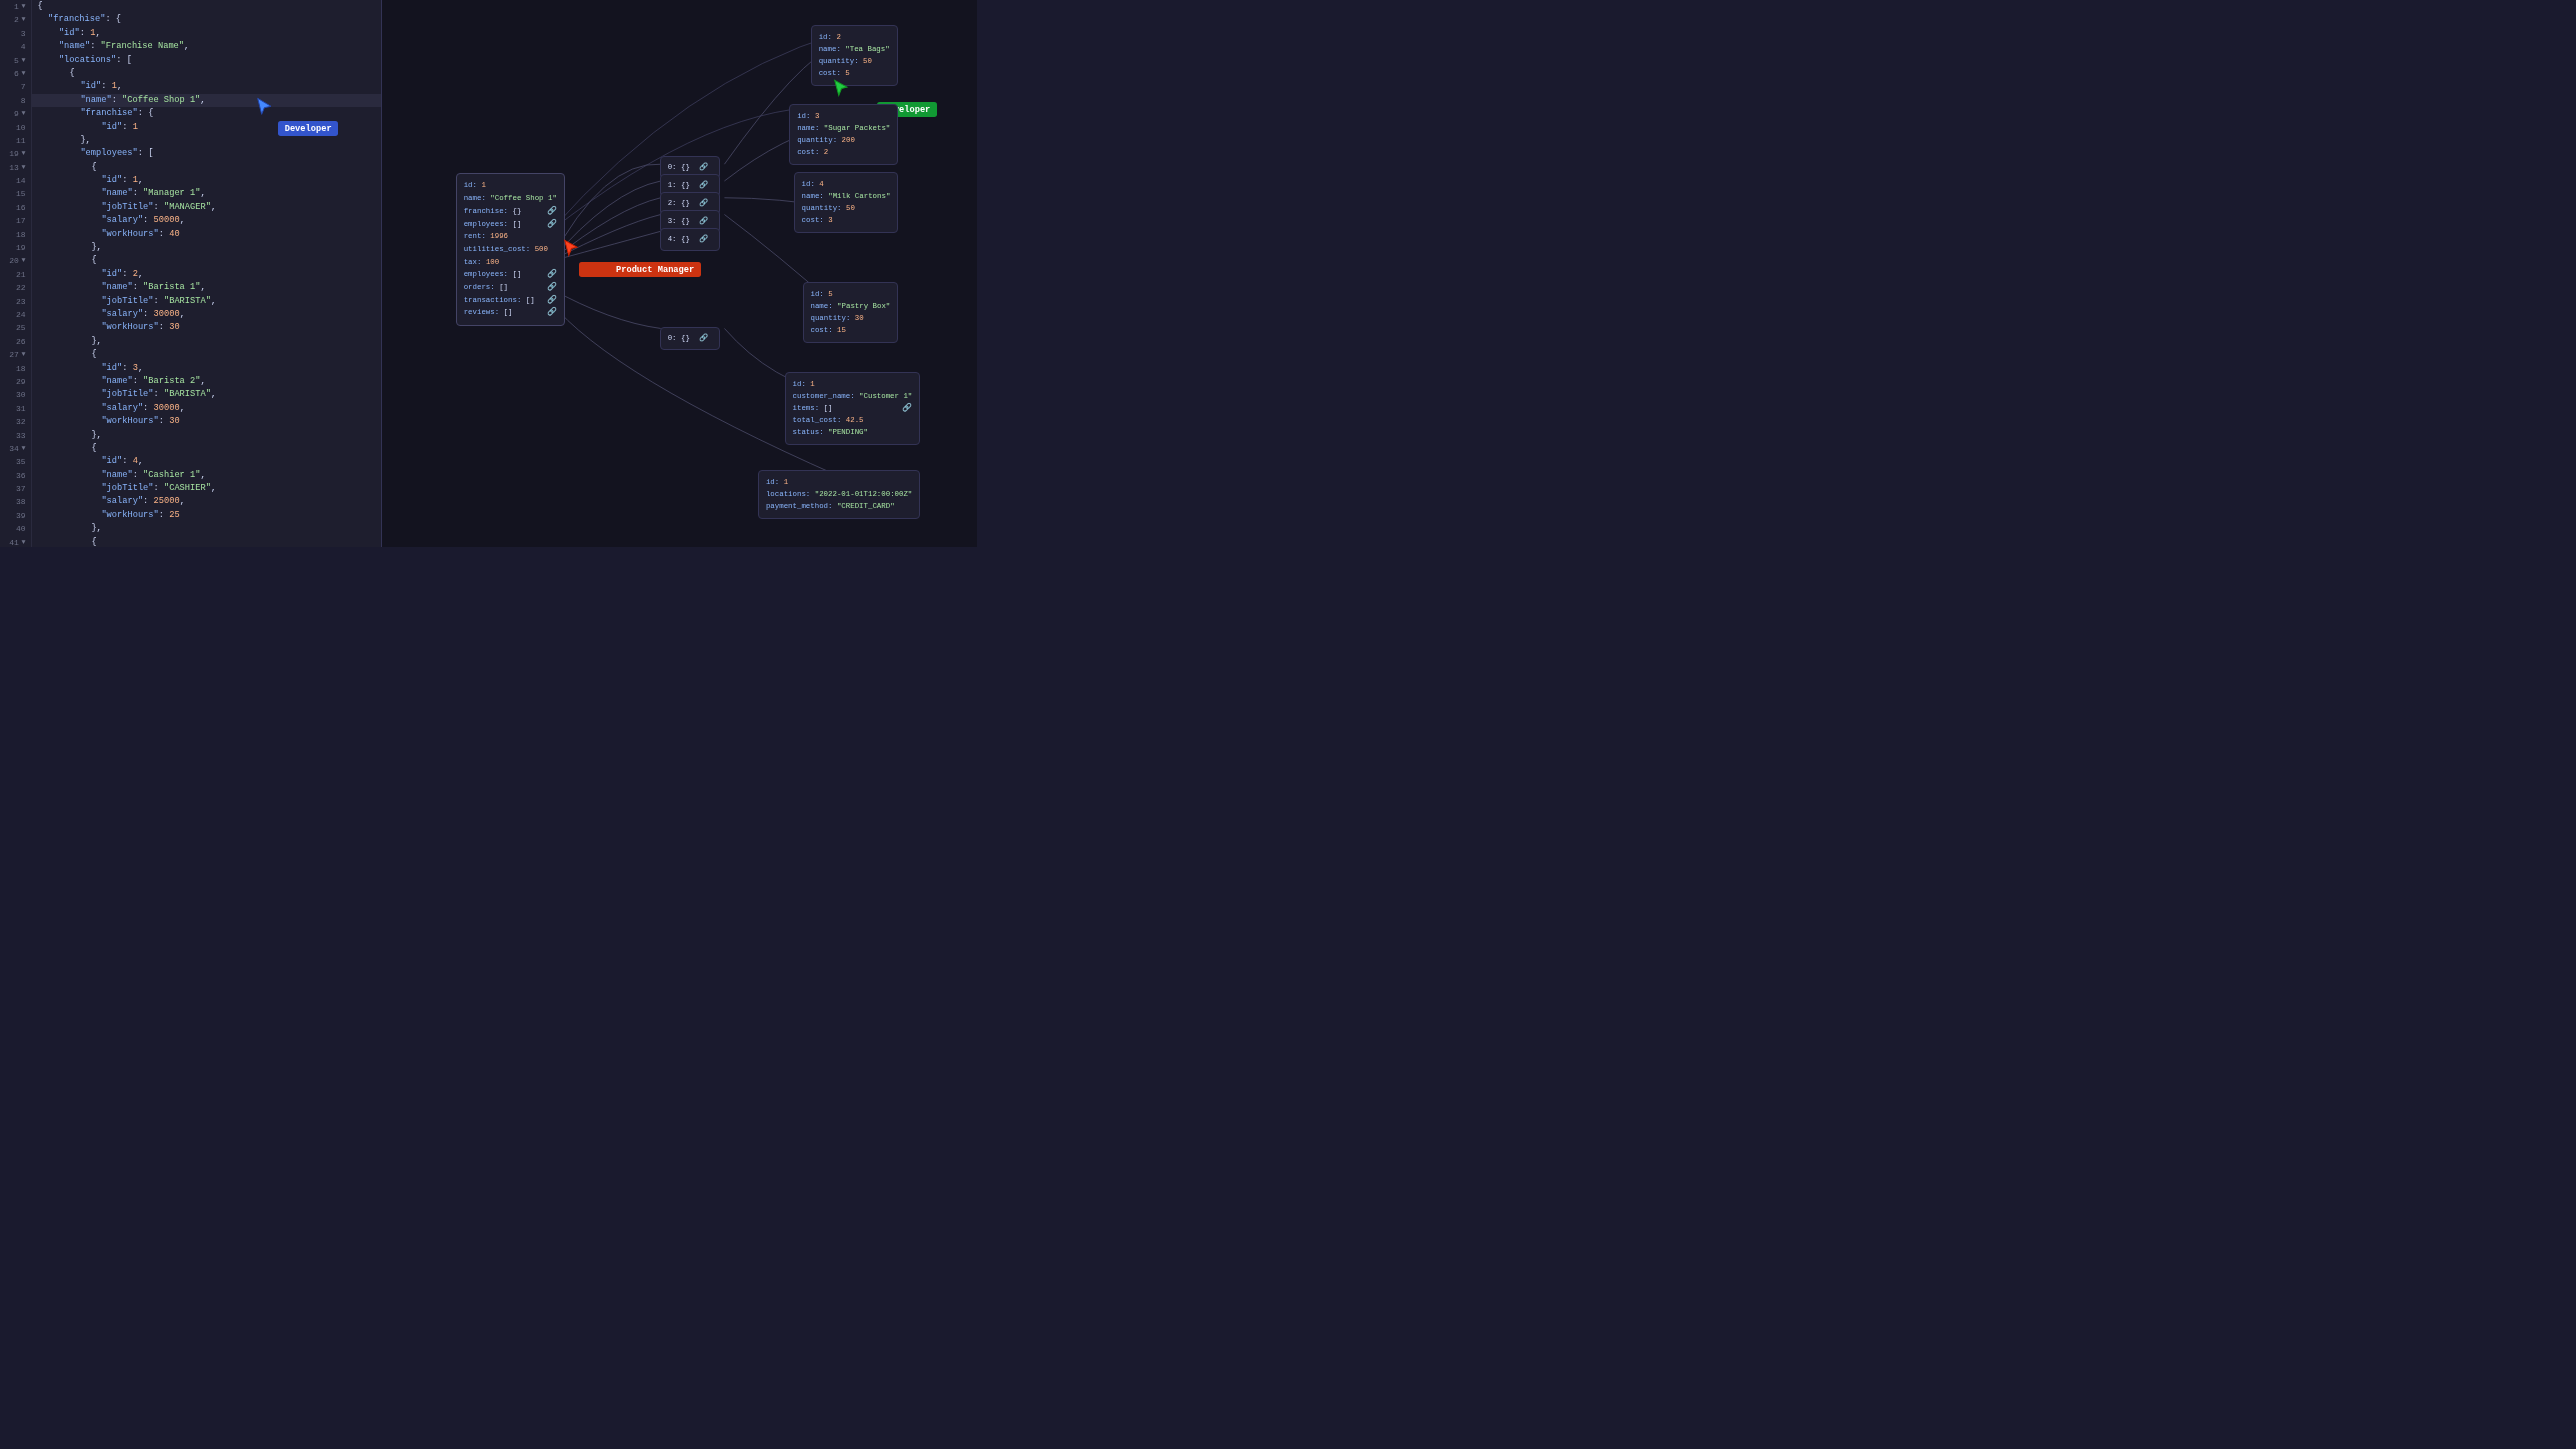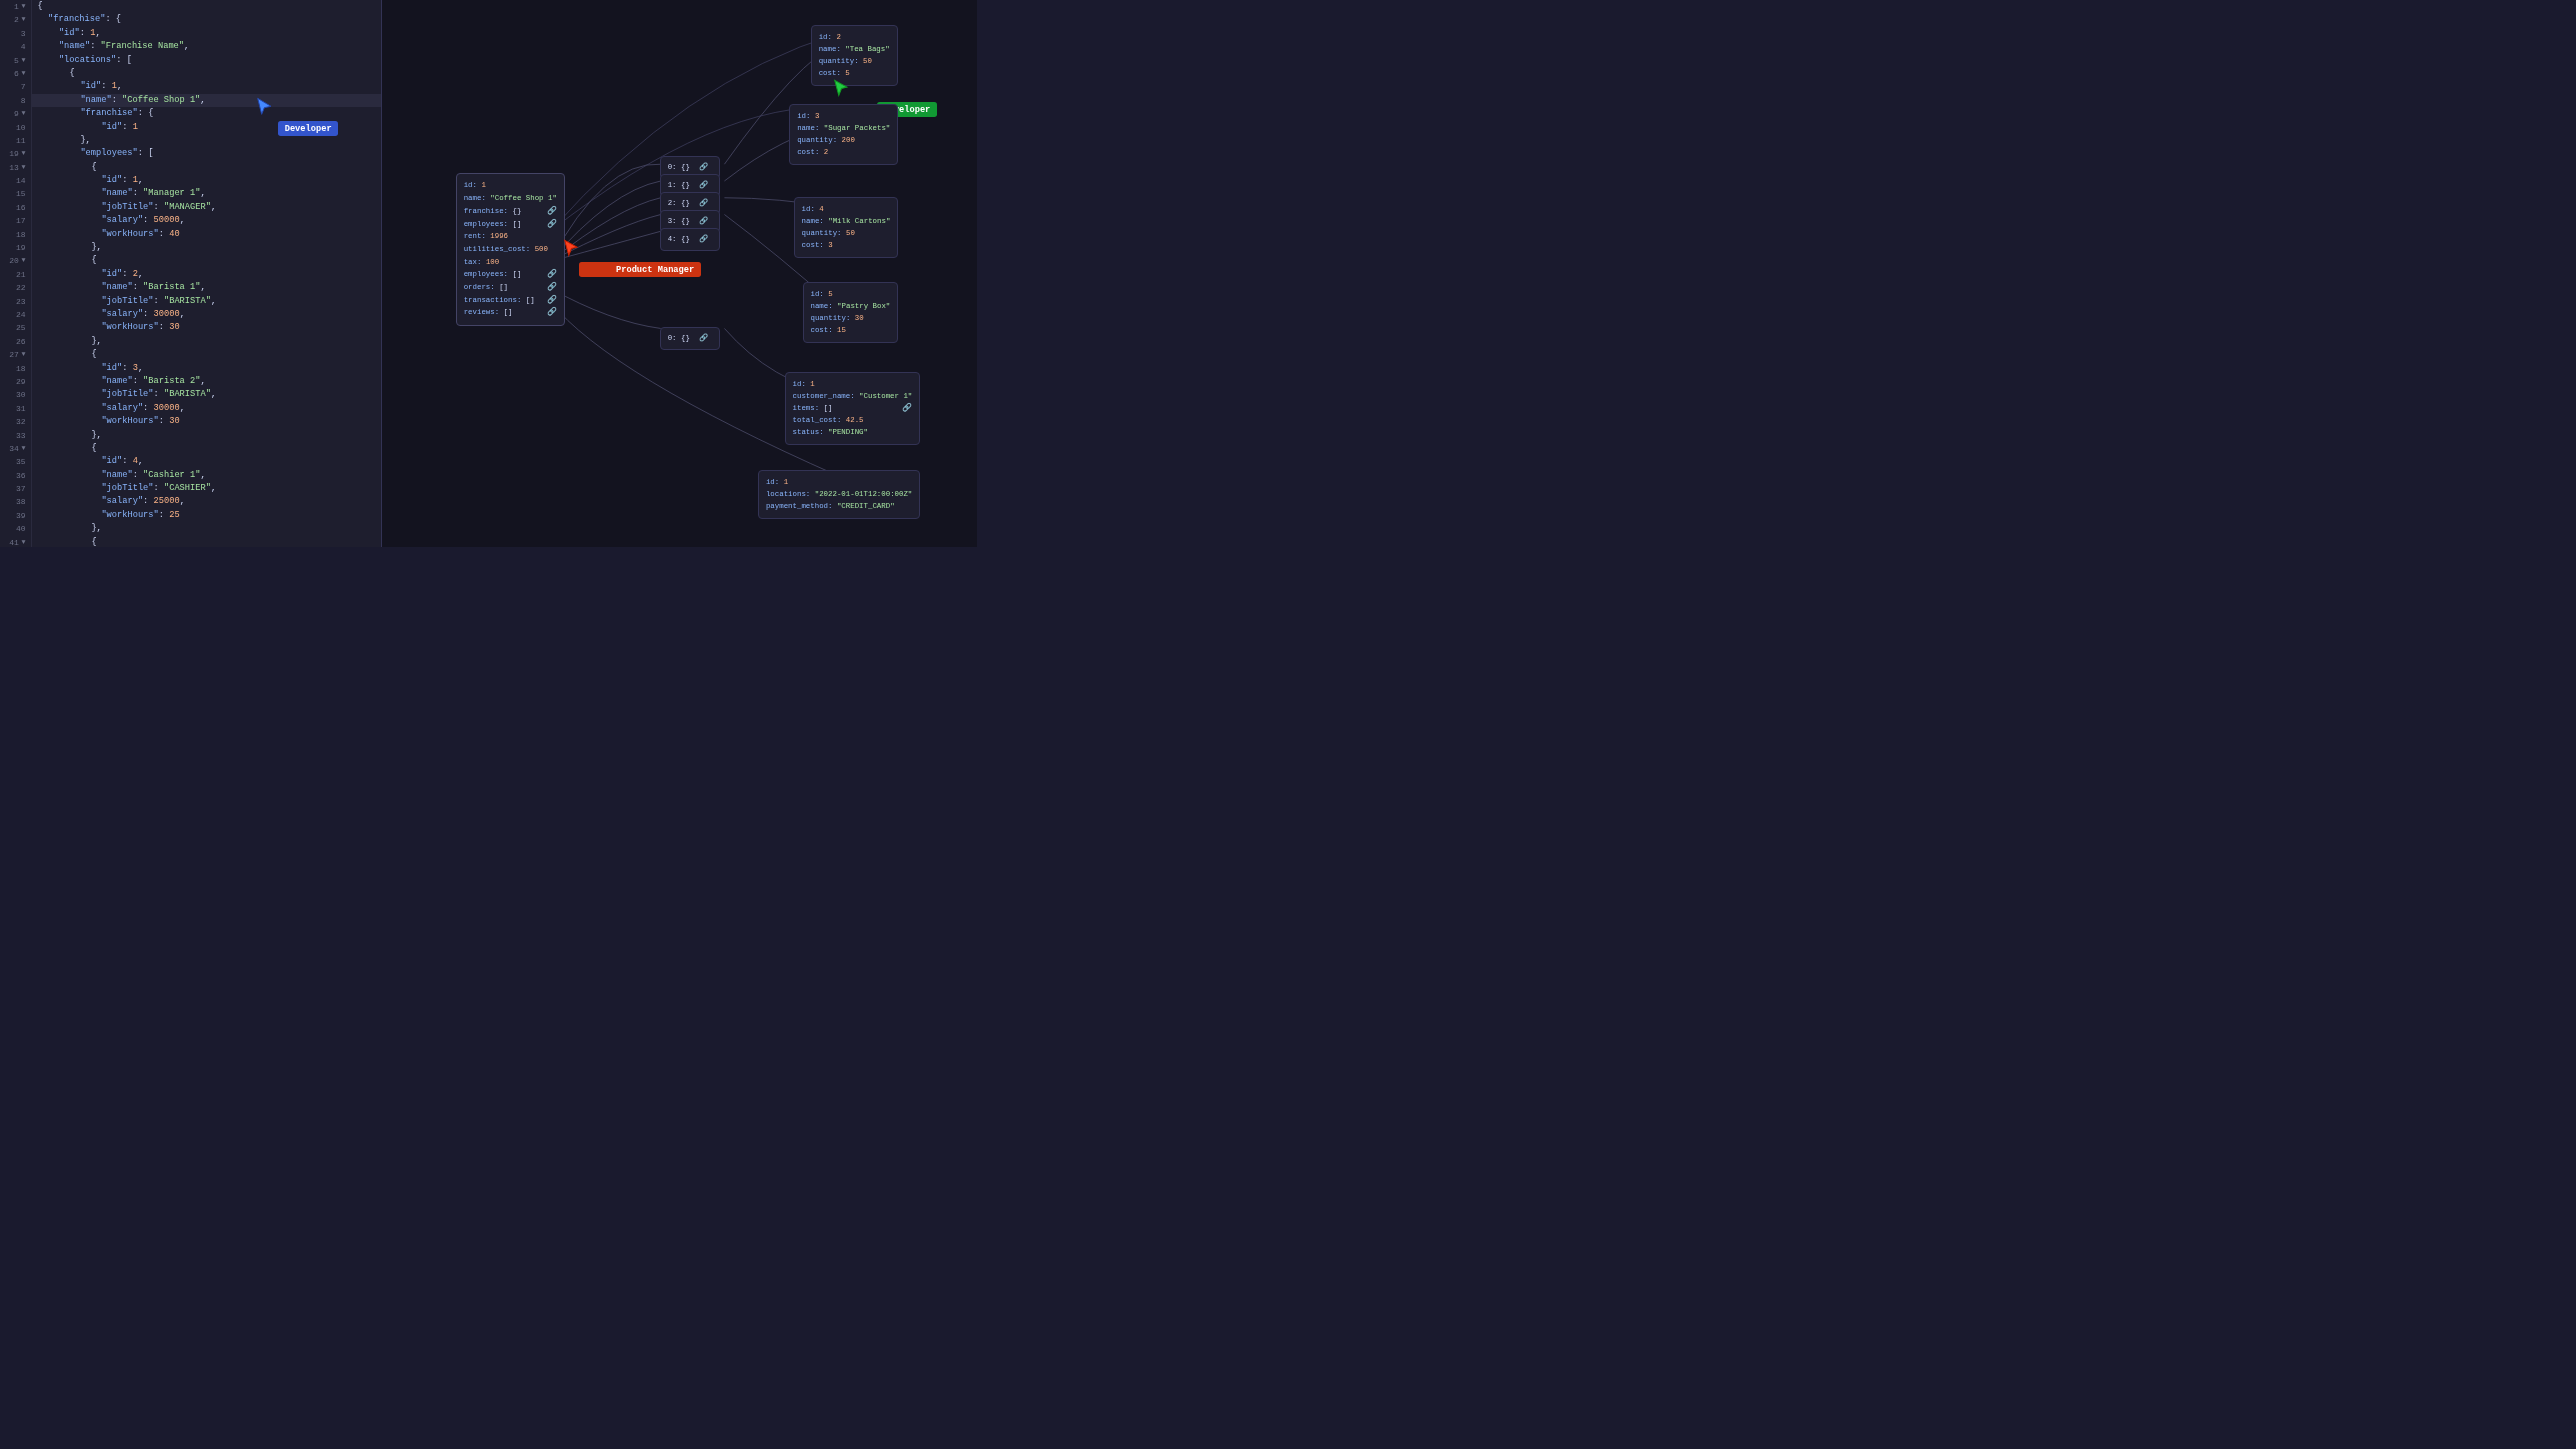--- a/index.html
+++ b/index.html
@@ -470,21 +470,21 @@
     <span>Developer</span>
   </div>
 
   <div class="node-card" style="right:79px; top:104px; min-width:87px;">
     <div><span class="field-name">id:</span> <span class="field-value-number">3</span></div>
     <div><span class="field-name">name:</span> <span class="field-value-string">"Sugar Packets"</span></div>
     <div><span class="field-name">quantity:</span> <span class="field-value-number">200</span></div>
     <div><span class="field-name">cost:</span> <span class="field-value-number">2</span></div>
   </div>
 
-  <div class="node-card" style="right:79px; top:197px; min-width:87px;">
+  <div class="node-card" style="right:79px; top:172px; min-width:87px;">
     <div><span class="field-name">id:</span> <span class="field-value-number">4</span></div>
     <div><span class="field-name">name:</span> <span class="field-value-string">"Milk Cartons"</span></div>
     <div><span class="field-name">quantity:</span> <span class="field-value-number">50</span></div>
     <div><span class="field-name">cost:</span> <span class="field-value-number">3</span></div>
   </div>
 
   <div class="node-card" style="right:79px; top:282px; min-width:87px;">
     <div><span class="field-name">id:</span> <span class="field-value-number">5</span></div>
     <div><span class="field-name">name:</span> <span class="field-value-string">"Pastry Box"</span></div>
     <div><span class="field-name">quantity:</span> <span class="field-value-number">30</span></div>

